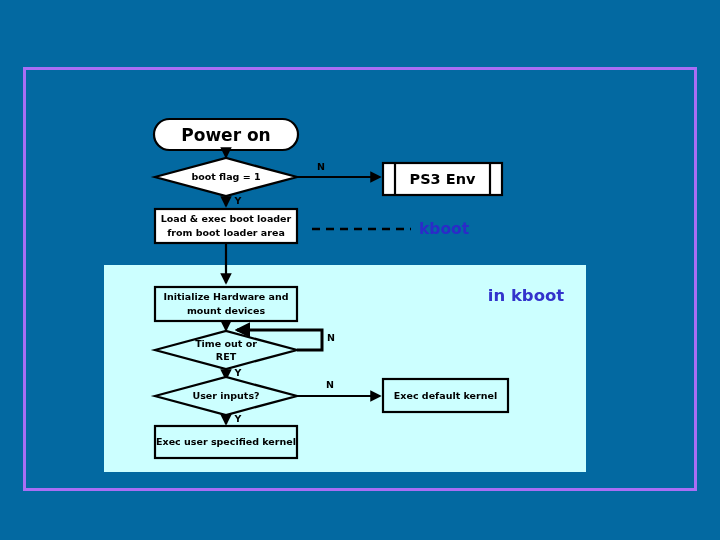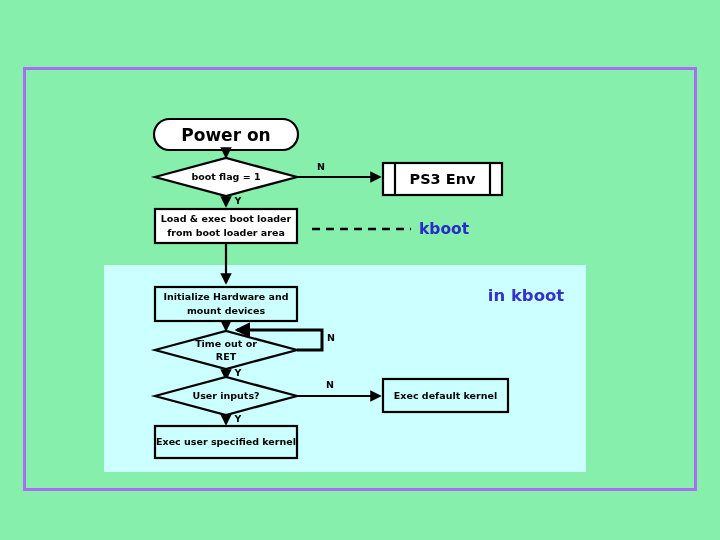--- a/index.html
+++ b/index.html
@@ -12,21 +12,21 @@
     height: 540px;
     font-family: "Liberation Sans", sans-serif;
     overflow: hidden;
     position: relative;
   }
   #slide {
     position: absolute;
     left: 0; top: 0;
     width: 720px;
     height: 540px;
-    background: #86efac;
+    background: #0369a1;
   }
   #frame {
     position: absolute;
     left: 23px;
     top: 67px;
     width: 674px;
     height: 424px;
     border: 3px solid #a96ef5;
     box-sizing: border-box;
     background: transparent;

